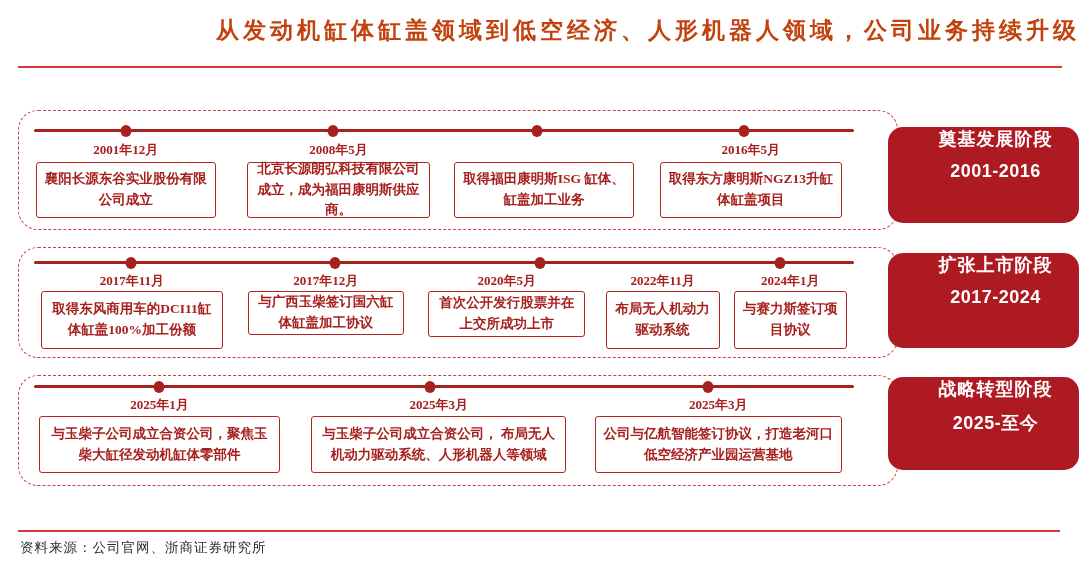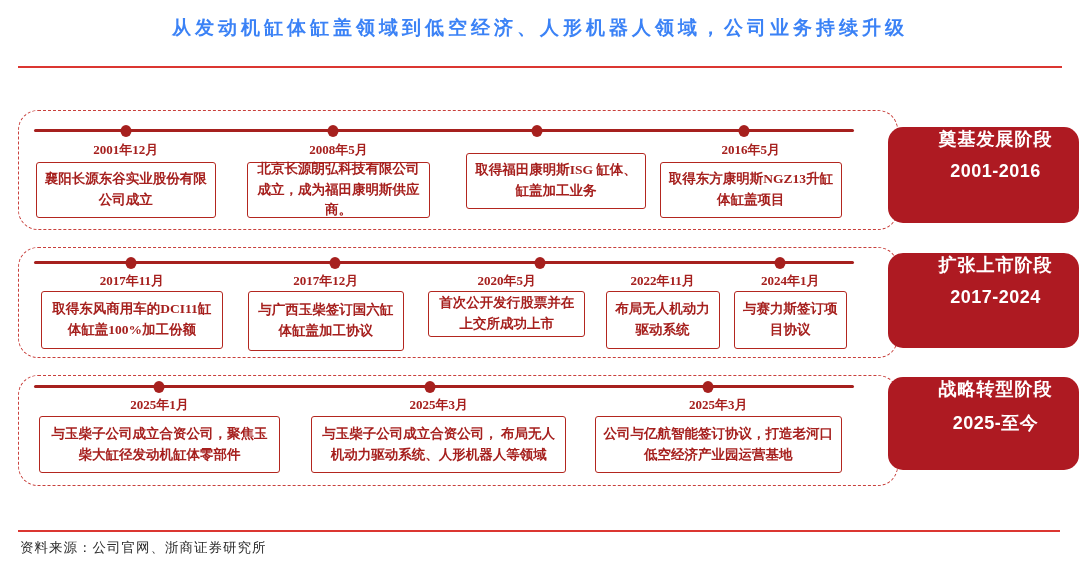--- a/index.html
+++ b/index.html
@@ -1,20 +1,20 @@
 <!DOCTYPE html>
 <html><head>
 <meta charset="utf-8">
 <style>
   html,body{margin:0;padding:0;background:#ffffff;}
   .page{position:relative;width:1080px;height:573px;background:#ffffff;overflow:hidden;
         font-family:"Liberation Sans","DejaVu Sans",sans-serif;}
-  .title{position:absolute;top:15px;left:0;width:100%;text-align:center;
+  .title{position:absolute;top:15px;left:0;width:100%;text-align:right;
          font-family:"Liberation Serif","DejaVu Serif",serif;
-         font-weight:bold;font-size:19px;letter-spacing:4px;color:#3b82f6;}
+         font-weight:bold;font-size:23px;letter-spacing:4px;color:#c2410c;}
   .title-underline{position:absolute;top:66px;left:18px;width:1044px;height:2px;background:#DB3631;}
   .panel{position:absolute;left:18px;width:880px;border:1.6px dashed #C8403C;
          border-radius:20px;box-sizing:border-box;background:#ffffff;}
   .tl-line{position:absolute;left:1.7%;width:93.4%;height:3px;background:#A6201E;border-radius:2px;}
   .dot{position:absolute;width:11px;height:12px;border-radius:50%;background:#A6201E;
        transform:translateX(-50%);}
   .mdate{position:absolute;text-align:center;font-weight:bold;font-size:13px;color:#A6201E;
          font-family:"Liberation Serif","DejaVu Serif",serif;white-space:nowrap;}
   .mbox{position:absolute;border:1.5px solid #B3261F;border-radius:3px;background:#ffffff;
         display:flex;align-items:center;justify-content:center;box-sizing:border-box;
@@ -45,40 +45,40 @@
         <div class="dot" style="left: 82.6%; top: 13.5px;"></div>
         <div class="mdate" style="left: 1.9%; width: 20.5%; top: 30px;">2001年12月</div>
         <div class="mbox" style="left: 1.9%; width: 20.5%; top: 51px; height: 56px;">
           <span>襄阳长源东谷实业股份有限公司成立</span>
         </div>
         <div class="mdate" style="left: 26%; width: 20.8%; top: 30px;">2008年5月</div>
         <div class="mbox" style="left: 26%; width: 20.8%; top: 51px; height: 56px;">
           <span>北京长源朗弘科技有限公司成立，成为福田康明斯供应商。</span>
         </div>
         <div class="mdate" style="left: 49.5%; width: 20.6%; top: 30px; margin-top: 39px;">2012年8月</div>
-        <div class="mbox" style="left: 49.5%; width: 20.6%; top: 42px; height: 56px; margin-left: 12px;">
+        <div class="mbox" style="left: 49.5%; width: 20.6%; top: 51px; height: 56px;">
           <span>取得福田康明斯ISG 缸体、缸盖加工业务</span>
         </div>
         <div class="mdate" style="left: 73%; width: 20.7%; top: 30px;">2016年5月</div>
         <div class="mbox" style="left: 73%; width: 20.7%; top: 51px; height: 56px;">
           <span>取得东方康明斯NGZ13升缸体缸盖项目</span>
         </div>
       </div>
       <div class="panel" style="top: 247px; height: 111px;">
         <div class="tl-line" style="top: 13px;"></div>
         <div class="dot" style="left: 12.8%; top: 8.5px;"></div>
         <div class="dot" style="left: 36%; top: 8.5px;"></div>
         <div class="dot" style="left: 59.3%; top: 8.5px;"></div>
         <div class="dot" style="left: 86.7%; top: 8.5px;"></div>
         <div class="mdate" style="left: 2.5%; width: 20.7%; top: 24px;">2017年11月</div>
         <div class="mbox" style="left: 2.5%; width: 20.7%; top: 43px; height: 58px;">
           <span>取得东风商用车的DCI11缸体缸盖100%加工份额</span>
         </div>
         <div class="mdate" style="left: 26.1%; width: 17.7%; top: 24px;">2017年12月</div>
-        <div class="mbox" style="left: 26.1%; width: 17.7%; top: 43px; height: 60px;">
+        <div class="mbox" style="left: 26.1%; width: 17.7%; top: 43px; height: 44px;">
           <span>与广西玉柴签订国六缸体缸盖加工协议</span>
         </div>
         <div class="mdate" style="left: 46.6%; width: 17.9%; top: 24px;">2020年5月</div>
         <div class="mbox" style="left: 46.6%; width: 17.9%; top: 43px; height: 46px;">
           <span>首次公开发行股票并在上交所成功上市</span>
         </div>
         <div class="mdate" style="left: 66.8%; width: 13%; top: 24px;">2022年11月</div>
         <div class="mbox" style="left: 66.8%; width: 13%; top: 43px; height: 58px;">
           <span>布局无人机动力驱动系统</span>
         </div>

